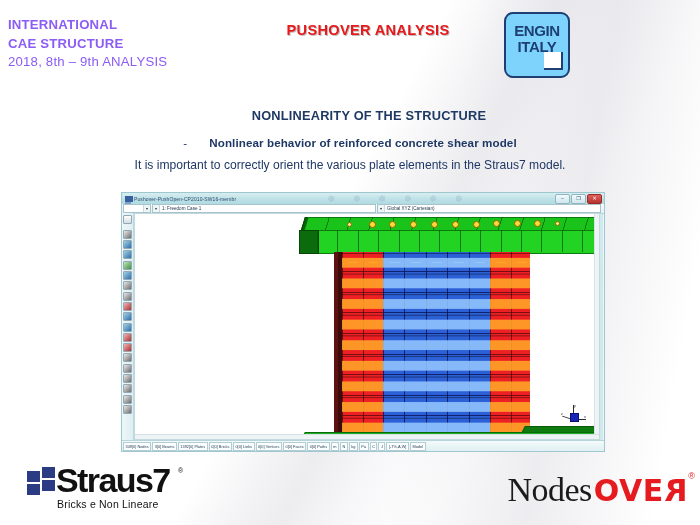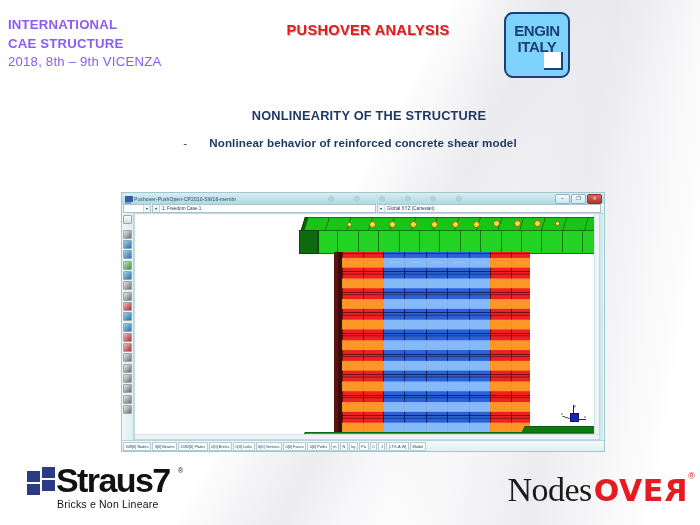--- a/index.html
+++ b/index.html
@@ -295,21 +295,21 @@
 </head>
 <body>
 
 <div class="slide-bg"></div>
 
 <div class="header">
 
   <div class="conf-block">
     <div class="conf-l1">INTERNATIONAL</div>
     <div class="conf-l2">CAE STRUCTURE</div>
-    <div class="conf-l3">2018, 8th – 9th VICENZA</div>
+    <div class="conf-l3">2018, 8th – 9th ANALYSIS</div>
   </div>
 
   <div class="pushover-block">
     <div>PUSHOVER ANALYSIS</div>
   </div>
 
   <div class="logo-enginsoft">
     <div class="es-txt">
       <div>ENGIN</div>
       <div>ITALY</div>
@@ -317,20 +317,21 @@
     <div class="es-notch"></div>
   </div>
 
 </div>
 
 <div class="copy">
   <div class="h1">NONLINEARITY OF THE STRUCTURE</div>
   <div class="bullet">
     <span class="dash">-</span><span>Nonlinear behavior of reinforced concrete shear model</span>
   </div>
+  <div class="para">It is important to correctly orient the various plate elements in the Straus7 model.</div>
 </div>
 
 <div class="app-window">
 
   <div class="titlebar">
     <div class="tb-ico"></div>
     <div class="tb-title">Pushover-PushOpen-CP2010-SW16-membr</div>
     <div class="tb-ghost"></div>
     <div class="tb-btns">
       <div class="tb-btn">–</div>

